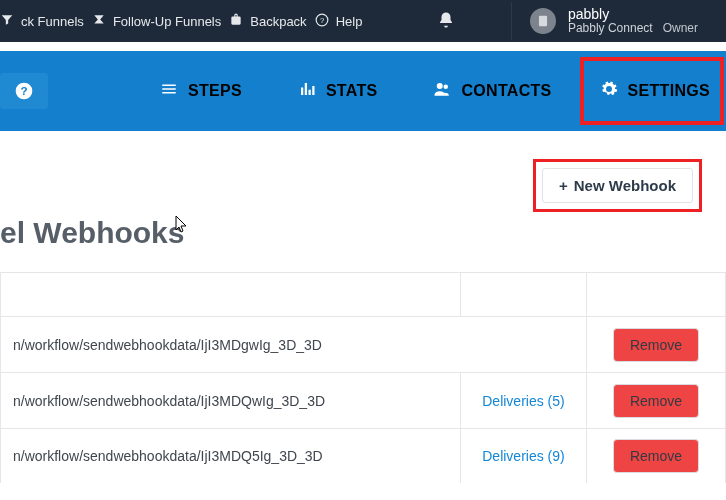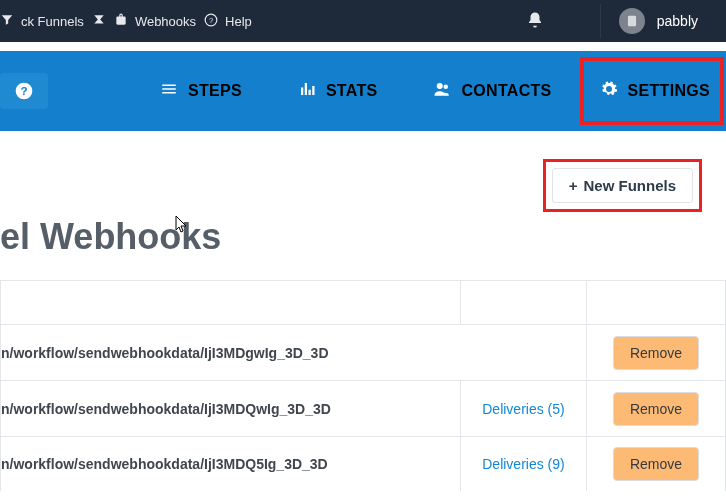--- a/index.html
+++ b/index.html
@@ -129,21 +129,21 @@
       border-radius: 3px;
       font-size: 15px;
       font-weight: 600;
       color: #2d3b4a;
       display: flex;
       align-items: center;
       gap: 6px;
       cursor: pointer;
     }
     .page-title {
-      font-size: 36px;
+      font-size: 30px;
       font-weight: 700;
       color: #565e68;
       padding: 0 0 22px 0;
       margin-top: 4px;
     }
     .cursor {
       position: absolute;
       left: 175px;
       top: 215px;
       font-size: 14px;
@@ -166,22 +166,21 @@
       height: 56px;
       border-bottom: 1px solid #e4e6ea;
       display: flex;
       align-items: center;
       font-size: 14px;
     }
     .tr.last { height: 54px; border-bottom: none;}
     .col-url {
       flex: 1;
       color: #40464e;
-      padding-left: 0;
-      font-weight: bold;
+      padding-left: 12px;
     }
     .col-mid {
       width: 126px;
       border-left: 1px solid #e4e6ea;
       height: 100%;
       display: flex;
       align-items: center;
       justify-content: center;
     }
     .deliveries-link {
@@ -191,21 +190,21 @@
     }
     .col-act {
       width: 139px;
       border-left: 1px solid #e4e6ea;
       height: 100%;
       display: flex;
       align-items: center;
       justify-content: center;
     }
     .remove-btn {
-      background: #fdba74;
+      background: #ef4444;
       border: 1px solid #d9dce0;
       border-radius: 4px;
       padding: 8px 16px;
       font-size: 14px;
       color: #343a42;
       cursor: pointer;
     }
     
     .nav-ic { width: 14px; height: 14px; fill: #e6e8eb; }
     .tab-ic { width: 18px; height: 18px; fill: #fff; }
@@ -223,28 +222,29 @@
           </svg>
       </span>
       <span>ck Funnels</span>
     </div>
     <div class="header-link">
       <span>
         <svg class="nav-ic" viewBox="0 0 24 24">
             <path d="M4 4h16l-6 7 6 7H4l6-7z"></path>
           </svg>
       </span>
+      <span>Follow-Up Funnels</span>
     </div>
     <div class="header-link">
       <span>
         <svg class="nav-ic" viewBox="0 0 24 24">
             <path d="M7 6V4a3 3 0 016 0v2h3a2 2 0 012 2v10a2 2 0 01-2 2H4a2 2 0 01-2-2V8a2 2 0 012-2h3zm2 0h2V4a1 1 0 00-2 0v2z" transform="translate(2 0)"></path>
           </svg>
       </span>
-      <span>Webhooks</span>
+      <span>Backpack</span>
     </div>
     <div class="header-link">
       <span>
         <svg class="nav-ic" viewBox="0 0 24 24">
             <circle cx="12" cy="12" r="10" fill="none" stroke="#e6e8eb" stroke-width="2"></circle>
             <text x="12" y="17" text-anchor="middle" font-size="13" fill="#e6e8eb">?</text>
           </svg>
       </span>
       <span>Help</span>
     </div>
@@ -255,20 +255,24 @@
       </svg>
   </div>
   <div class="header-account">
     <div class="avatar">
       <svg width="14" height="14" viewBox="0 0 24 24">
           <rect x="5" y="3" width="14" height="18" rx="2"></rect>
         </svg>
     </div>
     <div class="account-text">
       <span class="account-name">pabbly</span>
+      <span class="account-sub">
+        <span>Pabbly Connect</span>
+        <span class="account-role">Owner</span>
+      </span>
     </div>
   </div>
 </div>
 
 <div class="divider-row"></div>
 
 <div class="tabbar">
   <div class="help-circle">
     <svg class="help-ic" viewBox="0 0 24 24">
         <circle cx="12" cy="12" r="10" fill="#fff"></circle>
@@ -312,21 +316,21 @@
       <span>SETTINGS</span>
     </div>
   </div>
 </div>
 
 <div class="content">
   <div class="new-webhook-row">
     <div class="new-webhook-wrap">
       <button class="new-webhook-btn">
         <span style="font-weight:700;">+</span>
-        <span>New Funnels</span>
+        <span>New Webhook</span>
       </button>
     </div>
   </div>
 
   <div class="page-title">el Webhooks</div>
 
   <div class="table">
     <div class="table-head">
       <div class="col-url"></div>
       <div class="col-mid"></div>

